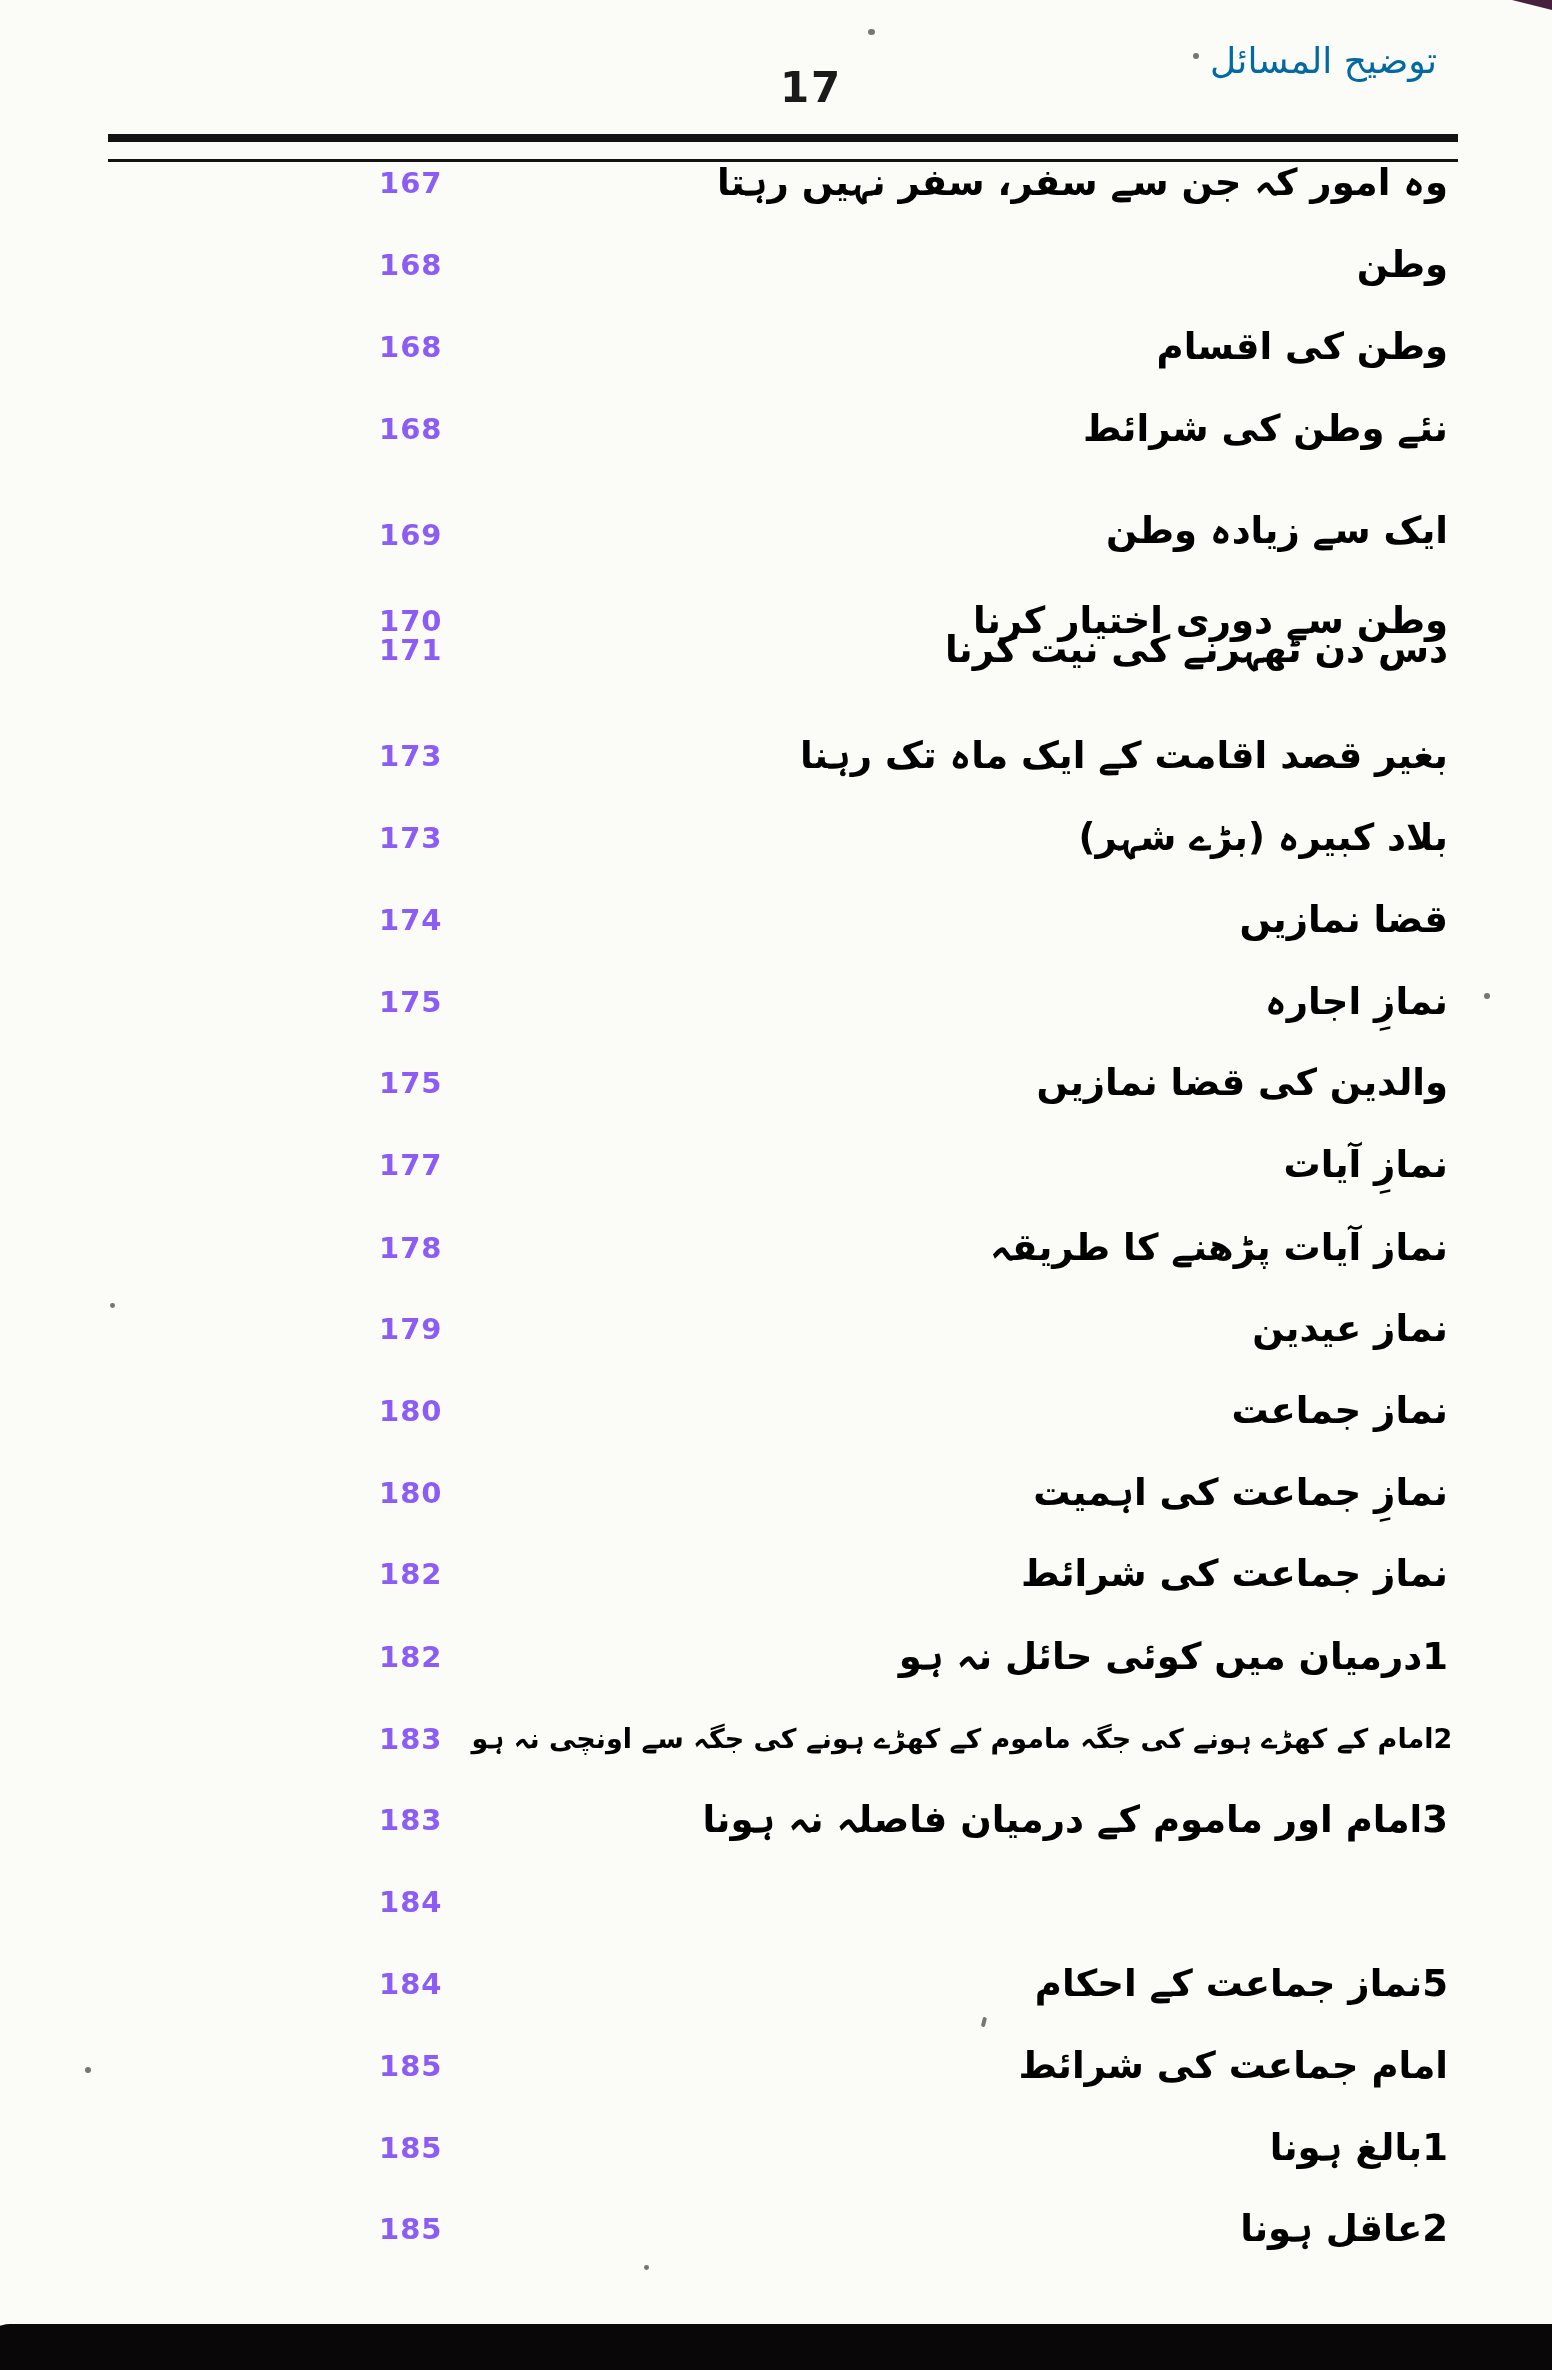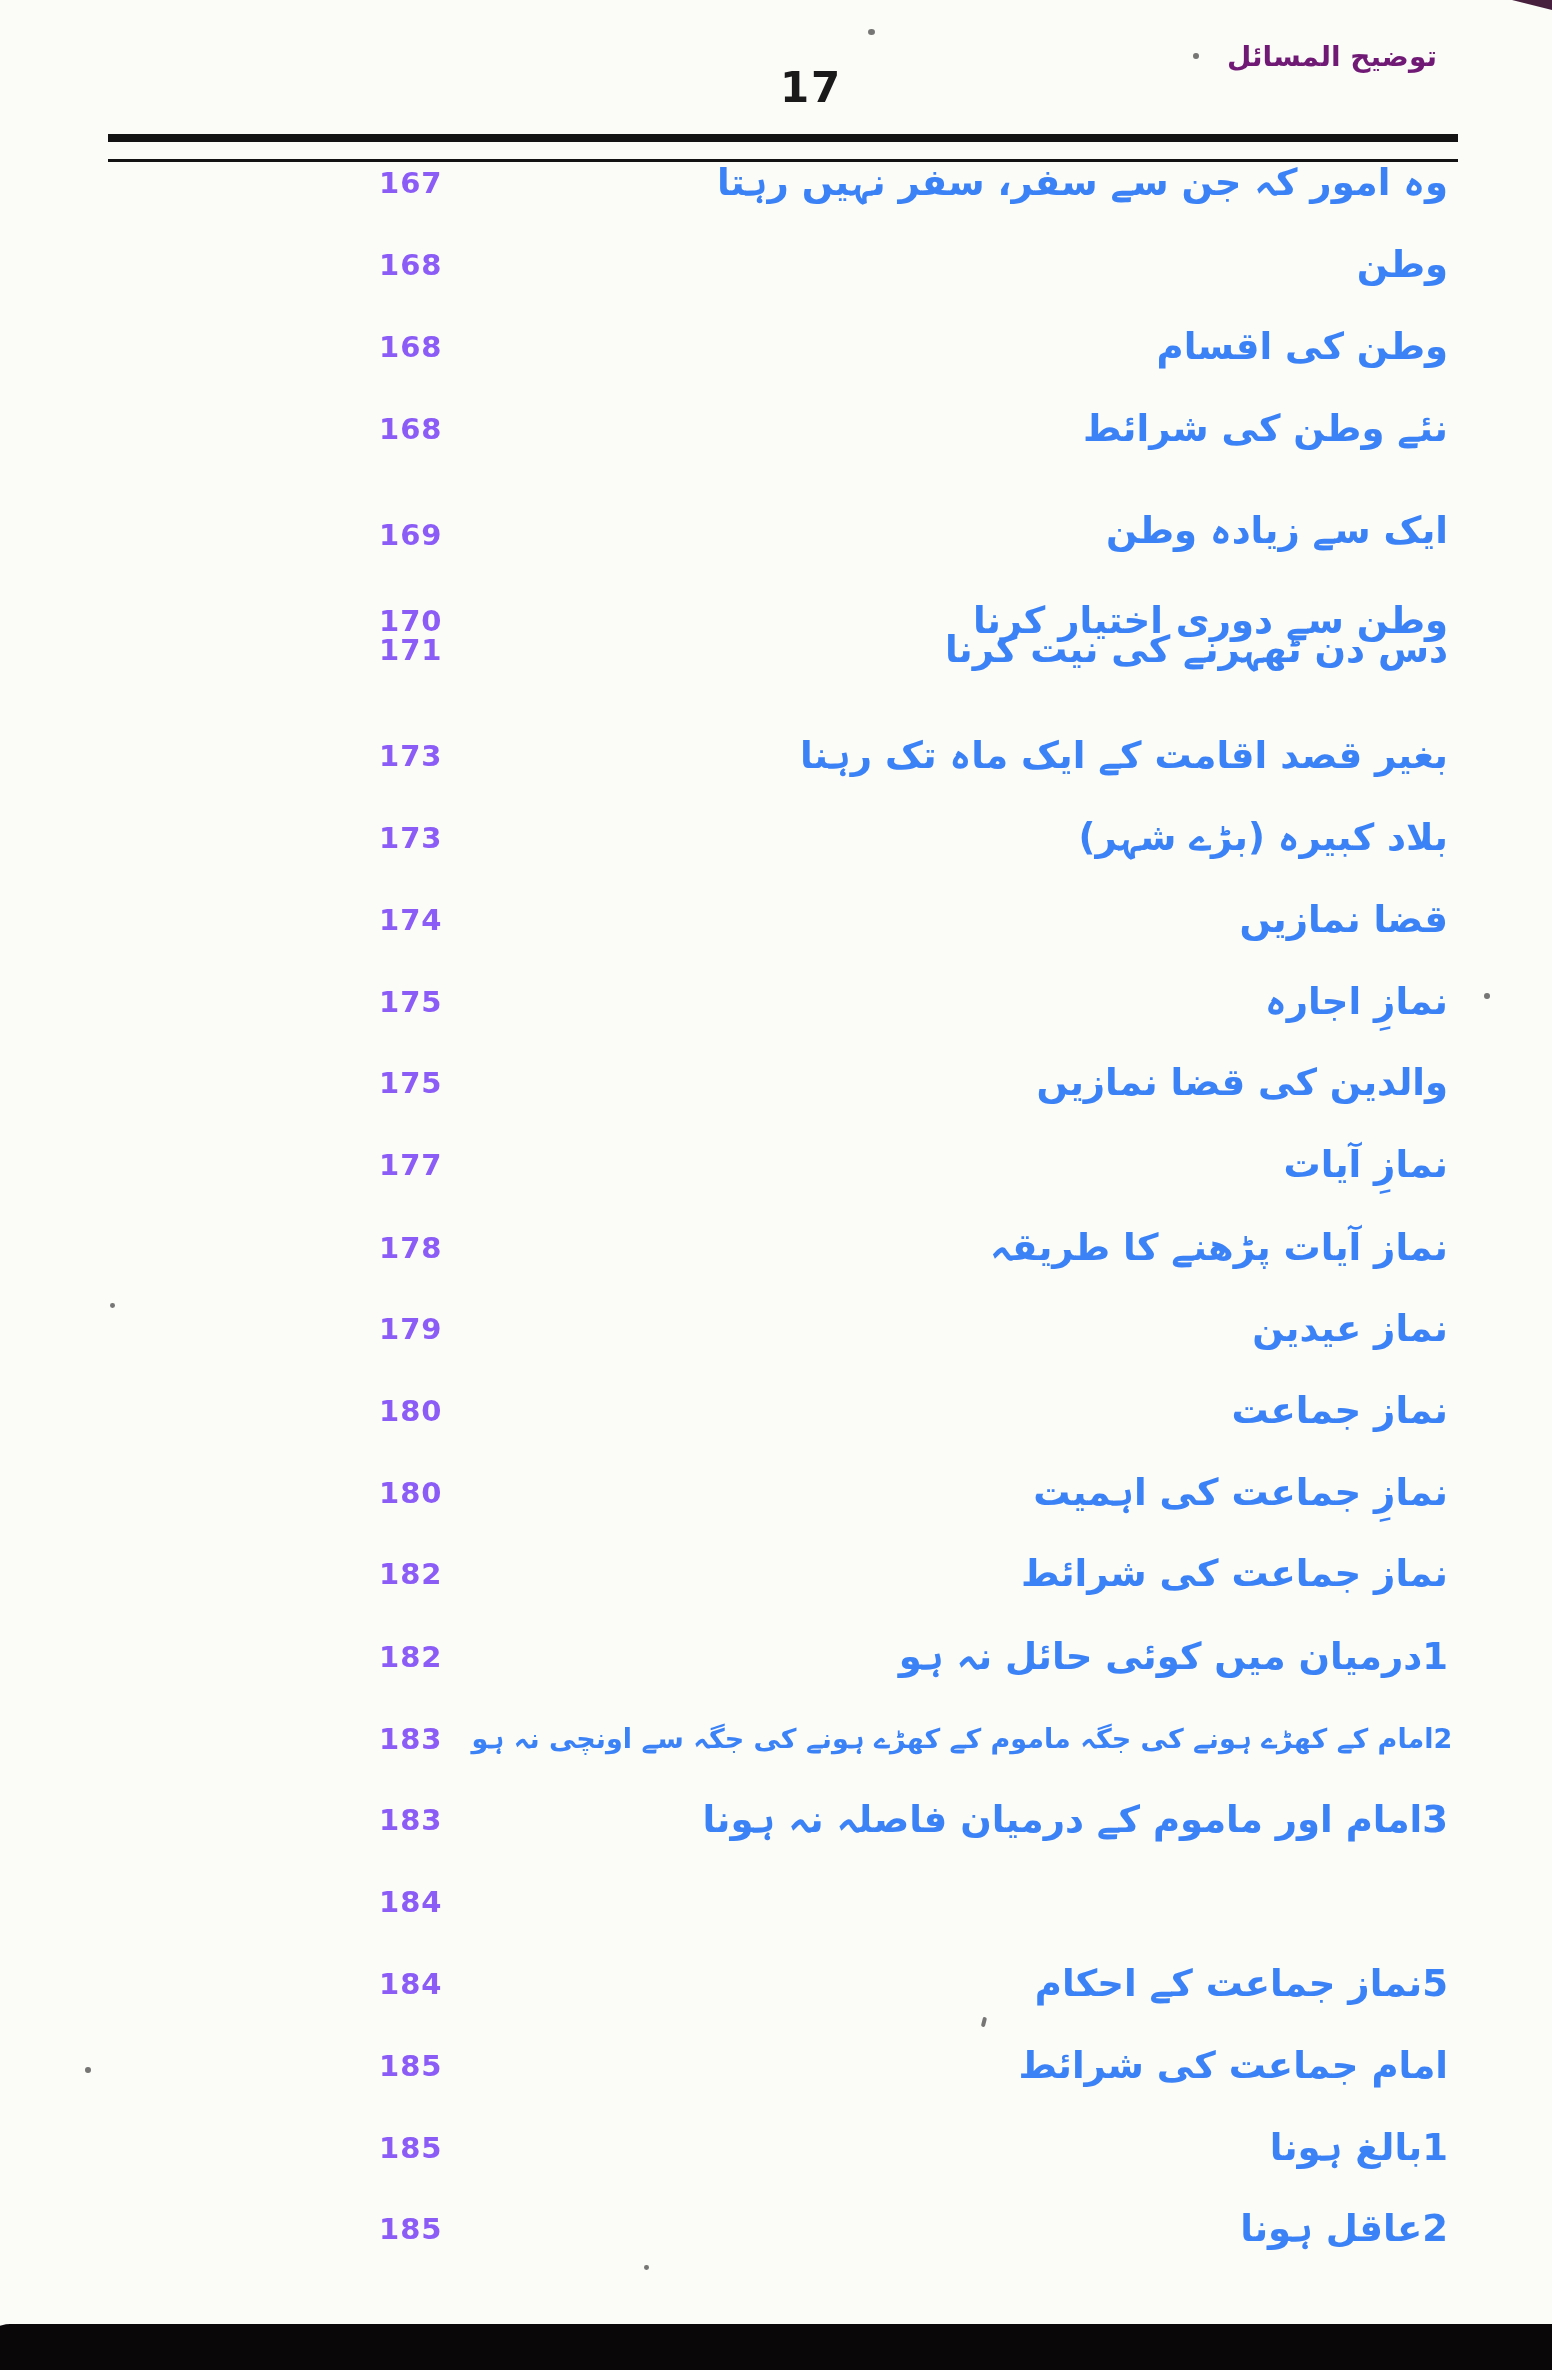--- a/index.html
+++ b/index.html
@@ -9,23 +9,23 @@
     height:2371px;
     background:#fbfbf8;
     overflow:hidden;
     font-family:"DejaVu Sans", sans-serif;
     color:#0d0d0d;
   }
   
   .book-title{
     position:absolute;
     top:40px; right:115px;
-    font-size:28px; font-weight:700;
+    font-size:36px; font-weight:400;
     direction:rtl; white-space:nowrap;
-    color:#701a75;
+    color:#0369a1;
   }
   .page-num{
     position:absolute;
     top:63px; left:780px;
     font-size:42px; font-weight:700;
     letter-spacing:1.9px;
     color:#1a1a1a;
   }
   .rule{
     position:absolute;
@@ -47,21 +47,21 @@
   .pgno{
     font-size:29px; font-weight:700;
     letter-spacing:1px;
     color:#8b5cf6;
     flex:0 0 auto;
   }
   .title{
     font-size:37px; font-weight:700;
     direction:rtl; text-align:right;
     white-space:nowrap;
-    color:#3b82f6;
+    color:#000000;
     margin-left:29px;
     flex:1 1 auto;
   }
   .toc-row.long .title{font-size:27px;}
   
   .bottom-bar{
     position:absolute;
     left:-11.5px; right:-11.5px;
     top:2324px; bottom:-1.9px;
     background:#0a0709;

